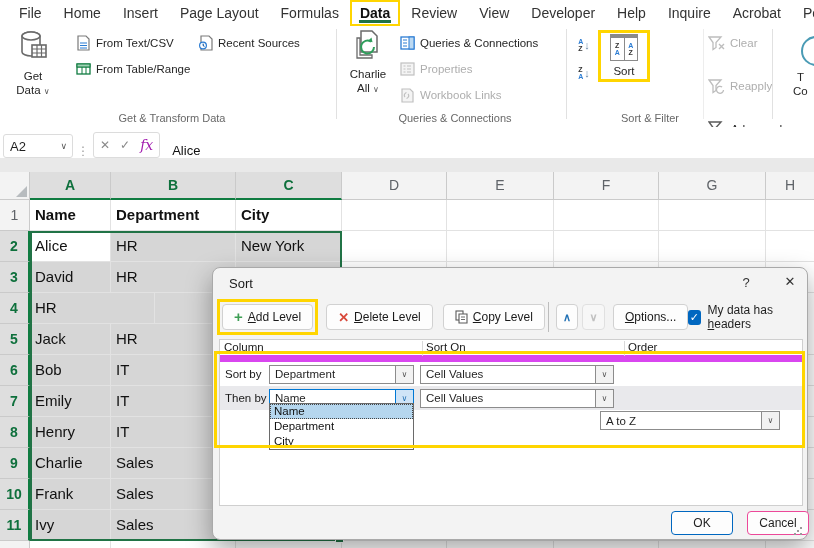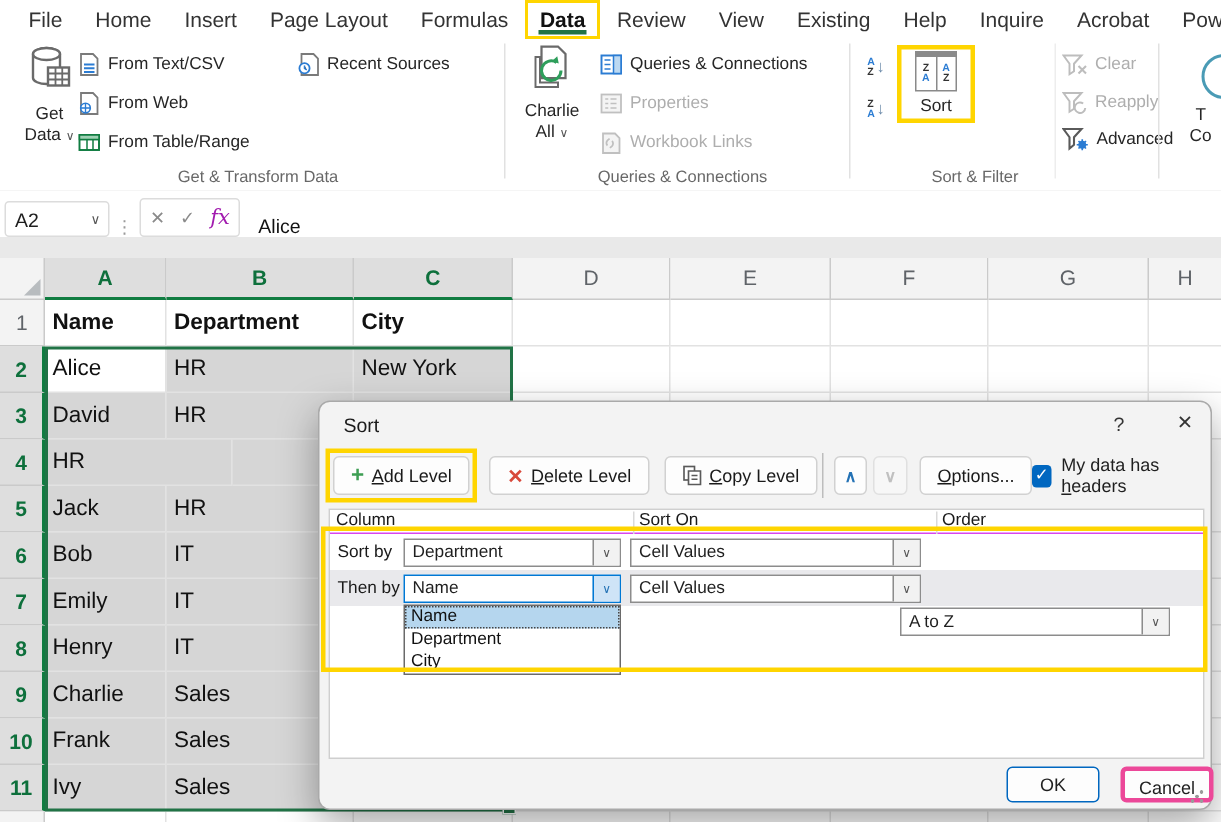--- a/index.html
+++ b/index.html
@@ -70,92 +70,84 @@
   .dbtn.disab{color:#bdbdbd;background:#f7f7f7;border-color:#e0e0e0;}
   .plus{color:#3e9e54;font-size:15px;font-weight:700;line-height:12px;}
   .redx{color:#d8483a;font-size:13px;font-weight:700;}
   .ul{text-decoration:underline;}
   .tdiv{width:1px;height:30px;background:#bdbdbd;margin:0 7px 0 3px;}
   .upchev{color:#2472b5;font-size:11px;font-weight:700;}
   .dnchev{color:#c0c0c0;font-size:11px;font-weight:700;}
   .hdrchk{margin-left:auto;display:flex;align-items:center;gap:7px;padding-right:10px;}
   .cbox{width:15px;height:15px;background:#0067c0;border-radius:3px;color:#fff;font-size:11px;line-height:15px;text-align:center;}
   .panel{position:absolute;left:6px;top:71px;width:584px;height:167px;background:#fff;border:1px solid #cfcfcf;box-sizing:border-box;}
-  .phead{position:relative;height:15px;border-bottom:1px solid #d946ef;font-size:11.5px;color:#1a1a1a;}
+  .phead{position:relative;height:15px;border-bottom:7px solid #d946ef;font-size:11.5px;color:#1a1a1a;}
   .phead span{position:absolute;top:1px;}
   .pdiv{position:absolute;top:0;height:15px;width:1px;background:#d9d9d9;}
   .lrow{position:relative;height:24px;display:flex;align-items:center;}
   .lrow.sel2{background:#e9e9ec;}
   .llabel{position:absolute;left:5px;font-size:11.5px;color:#1a1a1a;}
   .combo{position:absolute;height:19px;border:1px solid #8c8c8c;background:#fff;display:flex;align-items:center;font-size:11.5px;box-sizing:border-box;}
   .combo .ctext{padding-left:5px;flex:1;overflow:hidden;white-space:nowrap;}
   .combo .cbtn{width:17px;height:100%;border-left:1px solid #8c8c8c;background:#f2f2f2;display:flex;align-items:center;justify-content:center;font-size:8px;color:#555;}
   .combo.focus{border:1px solid #0078d4;}
   .combo.focus .cbtn{border-left:1px solid #0078d4;background:#cfe4f7;color:#2472b5;}
   .c1{left:49px;width:145px;} .c2{left:200px;width:194px;} .c3{left:380px;width:180px;margin-top:45px;}
   .ddlist{position:absolute;left:49px;top:63px;width:145px;background:#fff;border:1px solid #6a6a6a;box-sizing:border-box;z-index:4;}
   .dditem{height:15px;line-height:15px;font-size:11.5px;padding-left:4px;color:#111;}
   .dditem.hl{background:#b5d6ee;outline:1px dotted #444;outline-offset:-1px;}
   .ylw2{position:absolute;left:1px;top:83px;width:591px;height:97px;border:3px solid #FFD500;box-sizing:border-box;pointer-events:none;z-index:6;}
   .okbtn{position:absolute;left:458px;top:243px;width:62px;height:24px;background:#fdfdfd;border:1px solid #0067c0;border-radius:4px;font-size:12px;text-align:center;line-height:22px;box-sizing:border-box;}
-  .cancelbtn{position:absolute;left:534px;top:243px;width:62px;height:24px;background:#fdfdfd;border:3px solid #ec4899;border-radius:4px;font-size:12px;text-align:center;line-height:22px;box-sizing:border-box;}
+  .cancelbtn{position:absolute;left:534px;top:243px;width:62px;height:24px;background:#fdfdfd;border:1px solid #ec4899;border-radius:4px;font-size:12px;text-align:center;line-height:22px;box-sizing:border-box;}
   .grip{position:absolute;right:4px;bottom:3px;width:10px;height:10px;
         background:radial-gradient(circle at 8px 2px,#9a9a9a 1px,transparent 1.4px),
                    radial-gradient(circle at 8px 8px,#9a9a9a 1px,transparent 1.4px),
                    radial-gradient(circle at 2px 8px,#9a9a9a 1px,transparent 1.4px),
                    radial-gradient(circle at 5px 5px,#9a9a9a 1px,transparent 1.4px);}
   svg{display:block;}
 </style>
 </head>
 <body>
 
 <div class="tabbar">
   <div class="tab">File</div>
   <div class="tab">Home</div>
   <div class="tab">Insert</div>
   <div class="tab">Page Layout</div>
   <div class="tab">Formulas</div>
   <div class="tab data">Data</div>
   <div class="tab">Review</div>
   <div class="tab">View</div>
-  <div class="tab">Existing</div>
+  <div class="tab">Developer</div>
   <div class="tab">Help</div>
   <div class="tab">Inquire</div>
   <div class="tab">Acrobat</div>
   <div class="tab">Power P</div>
 </div>
 
 <div class="ribbon">
 
   <div class="bigbtn" style="left:8px;top:4px;width:50px;">
     <svg width="32" height="36" viewBox="0 0 32 36">
       <path d="M5 6c0-2.2 4.3-4 9-4s9 1.8 9 4v16c0 2.2-4.3 4-9 4s-9-1.8-9-4z" fill="#fff" stroke="#6a6a6a" stroke-width="1.6"></path>
       <ellipse cx="14" cy="6" rx="9" ry="4" fill="#fff" stroke="#6a6a6a" stroke-width="1.6"></ellipse>
       <rect x="15" y="15" width="14" height="12" fill="#fff" stroke="#6a6a6a" stroke-width="1.6"></rect>
       <path d="M15 19h14M15 23h14M20 15v12M24.5 15v12" stroke="#6a6a6a" stroke-width="1.2"></path>
     </svg>
     <span class="lbl"><span>Get</span><br>
     <span>Data</span> <span class="chev">∨</span></span>
   </div>
 
-  <div class="ricol" style="left:52px;top:6px;gap:4px;">
+  <div class="ricol" style="left:76px;top:6px;gap:4px;">
     <div class="ri">
       <svg width="15" height="16" viewBox="0 0 15 16">
         <path d="M2 1h8l3 3v11H2z" fill="#fff" stroke="#7a7a7a" stroke-width="1.2"></path>
         <path d="M4 8h7M4 10.5h7M4 13h7" stroke="#2b7cd3" stroke-width="1.2"></path>
         </svg>
       <span>From Text/CSV</span>
-    </div>
-    <div class="ri">
-      <svg width="15" height="16" viewBox="0 0 15 16">
-        <path d="M2 1h8l3 3v11H2z" fill="#fff" stroke="#7a7a7a" stroke-width="1.2"></path>
-        <circle cx="5" cy="11" r="3.2" fill="#fff" stroke="#2b7cd3" stroke-width="1.1"></circle>
-        <path d="M1.8 11h6.4M5 7.8v6.4" stroke="#2b7cd3" stroke-width=".9"></path>
-        </svg>
-      <span>From Web</span>
     </div>
     <div class="ri">
       <svg width="15" height="16" viewBox="0 0 15 16">
         <rect x="1" y="3" width="13" height="10" fill="#fff" stroke="#107C41" stroke-width="1.3"></rect>
         <path d="M1 6h13M6 3v10M10 3v10" stroke="#107C41" stroke-width="1"></path>
         <rect x="1" y="3" width="13" height="3" fill="#9fd1b4" stroke="#107C41" stroke-width="1"></rect>
         </svg>
       <span>From Table/Range</span>
     </div>
   </div>
@@ -240,21 +232,21 @@
             <span class="darkL">Z</span>
           </span>
       </div>
       <span class="lbl">Sort</span>
     </div>
   </div>
 
 
   <div class="vsep" style="left:703px;background:#ededed;"></div>
 
-  <div class="ricol" style="left:708px;top:6px;gap:3px;">
+  <div class="ricol" style="left:708px;top:6px;gap:21px;">
     <div class="ri dis">
       <svg width="17" height="15" viewBox="0 0 17 15">
         <path d="M1 1h12l-5 5.5v5L5 13.5v-7z" fill="#fff" stroke="#bdbdbd" stroke-width="1.3"></path>
         <path d="M11 8l5 5M16 8l-5 5" stroke="#bdbdbd" stroke-width="1.4"></path>
         </svg>
       <span>Clear</span>
     </div>
     <div class="ri dis">
       <svg width="17" height="15" viewBox="0 0 17 15">
         <path d="M1 1h12l-5 5.5v5L5 13.5v-7z" fill="#fff" stroke="#bdbdbd" stroke-width="1.3"></path>

